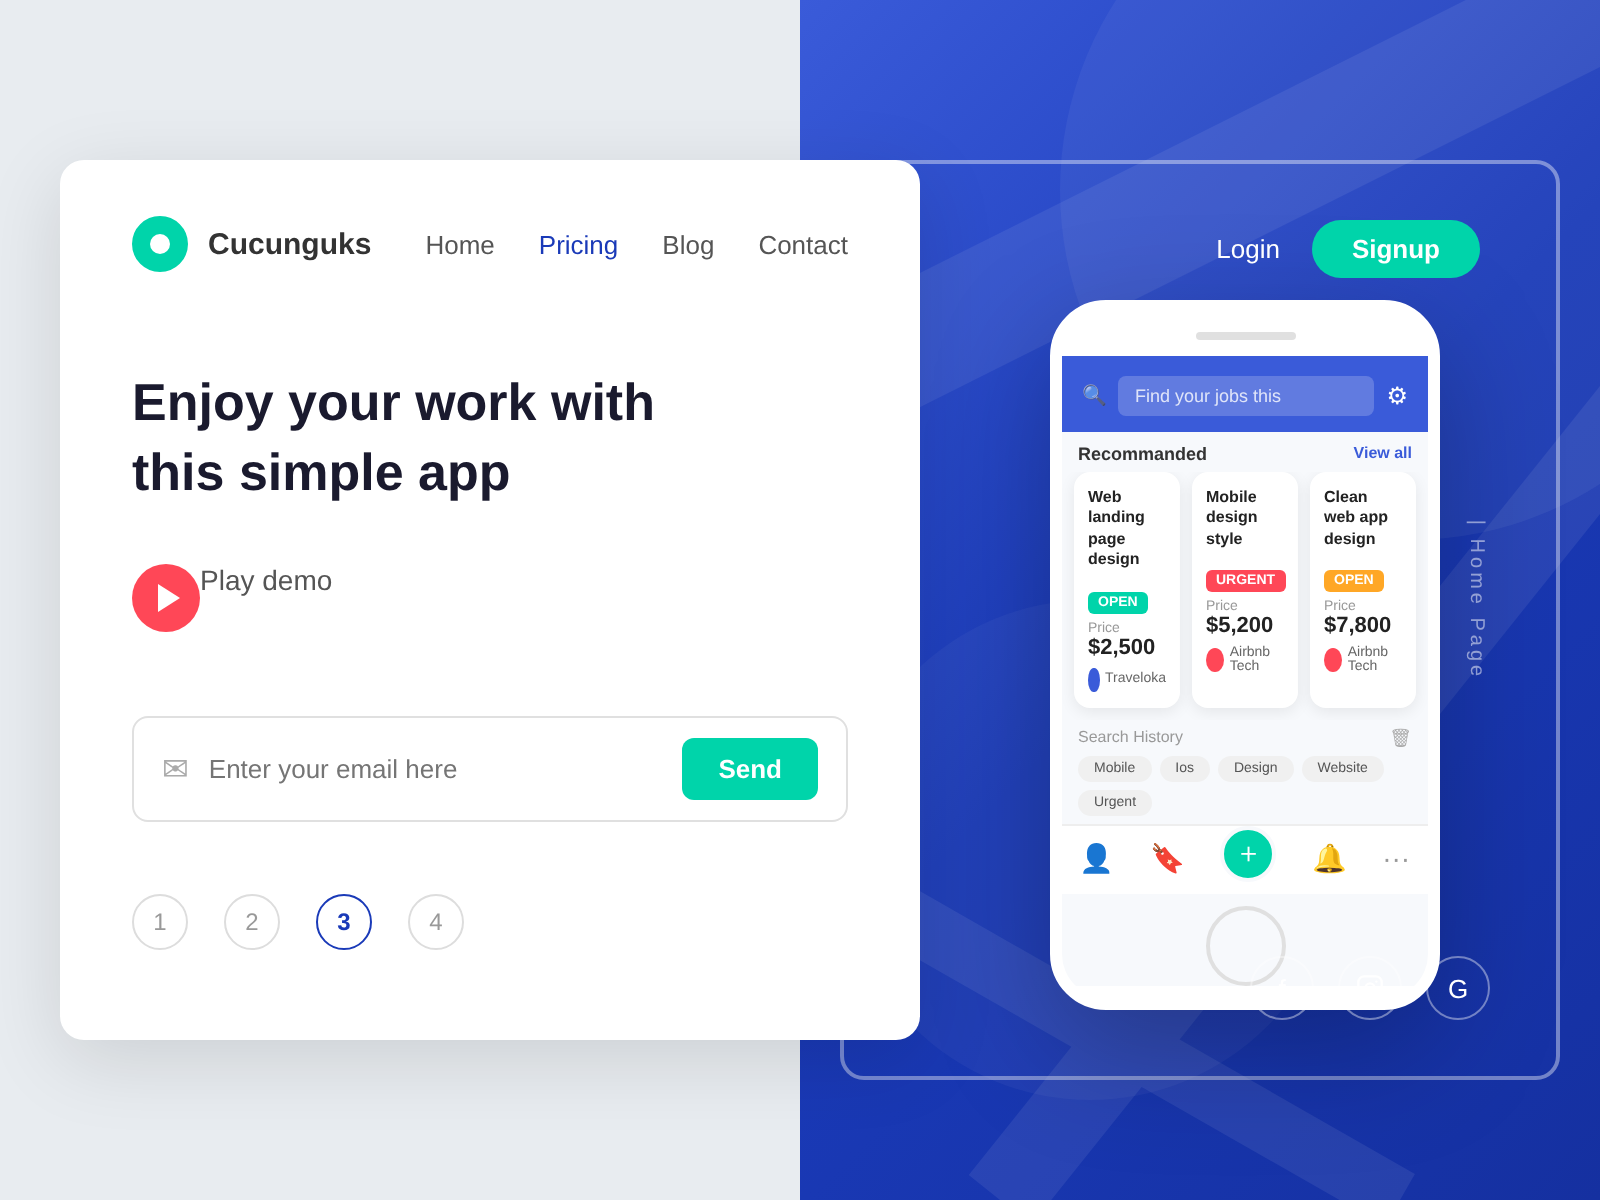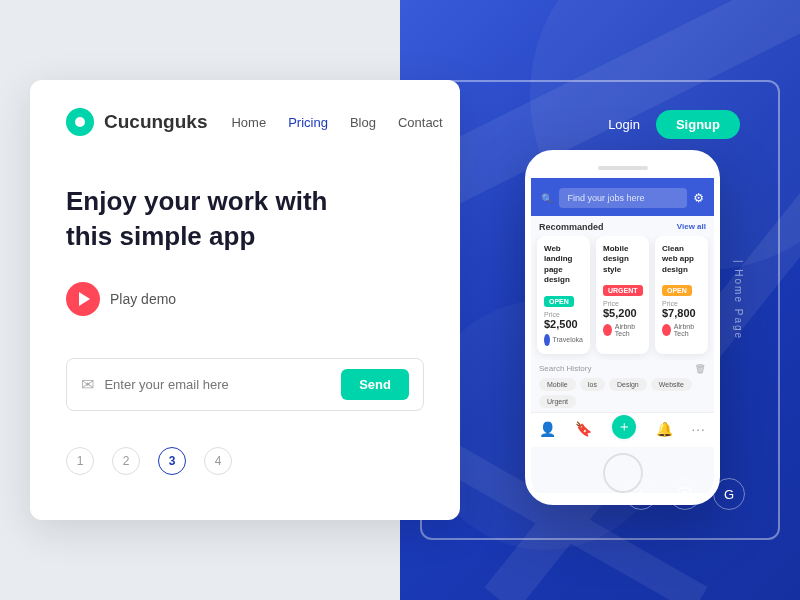--- a/index.html
+++ b/index.html
@@ -77,21 +77,21 @@
       position: absolute;
       width: 10px;
       height: 10px;
       border-radius: 50%;
       background: #fff;
       top: 50%;
       left: 50%;
       transform: translate(-50%, -50%);
     }
     .logo-text {
-      font-size: 19px;
+      font-size: 15px;
       font-weight: 600;
       color: #333;
       margin-right: auto;
     }
     .nav-links {
       display: flex;
       gap: 22px;
       padding-left: 24px;
     }
     .nav-link {
@@ -108,22 +108,20 @@
       font-size: 26px;
       font-weight: 700;
       color: #1a1a2e;
       line-height: 1.35;
       margin-bottom: 28px;
       max-width: 280px;
     }
 
     .play-demo {
       display: flex;
-      align-items: center;
-      gap: 10px;
       margin-bottom: 42px;
       cursor: pointer;
     }
     .play-btn {
       width: 34px;
       height: 34px;
       border-radius: 50%;
       background: #ff4757;
       display: flex;
       align-items: center;
@@ -504,21 +502,21 @@
   </div>
 </div>
 
 <div class="phone-wrapper">
   <div class="phone">
     <div class="phone-speaker"></div>
     <div class="phone-screen">
 
       <div class="phone-search-bar">
         <span style="color:rgba(255,255,255,0.7);font-size:10px">🔍</span>
-        <div class="phone-search-input">Find your jobs here</div>
+        <div class="phone-search-input">Find your jobs this</div>
         <span class="phone-filter-icon">⚙</span>
       </div>
 
       <div class="phone-section-label">
         <span>Recommanded</span>
         <span class="view-all">View all</span>
       </div>
 
       <div class="job-cards">
         <div class="job-card">

